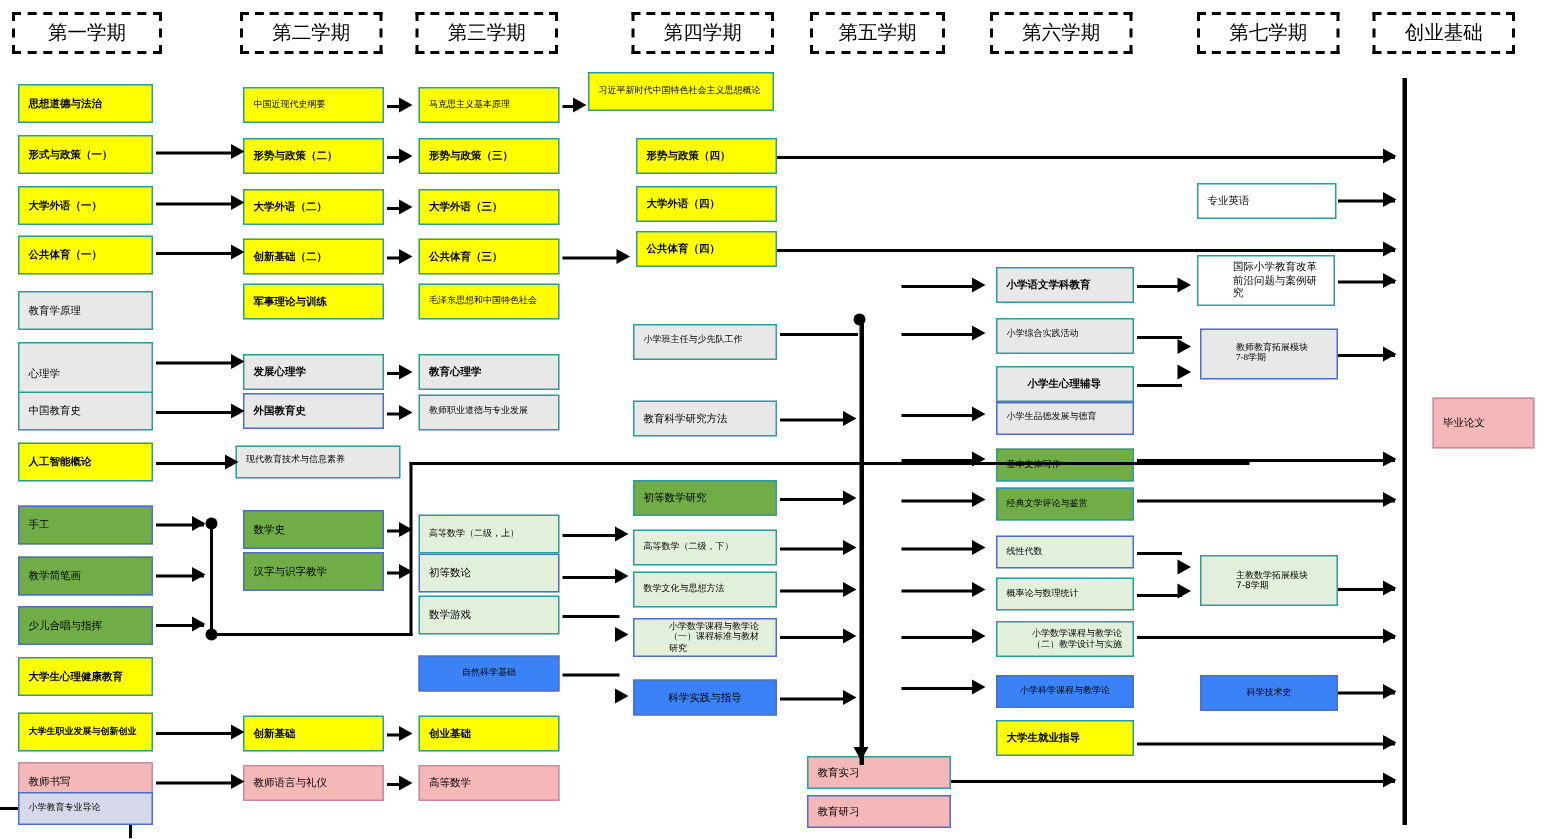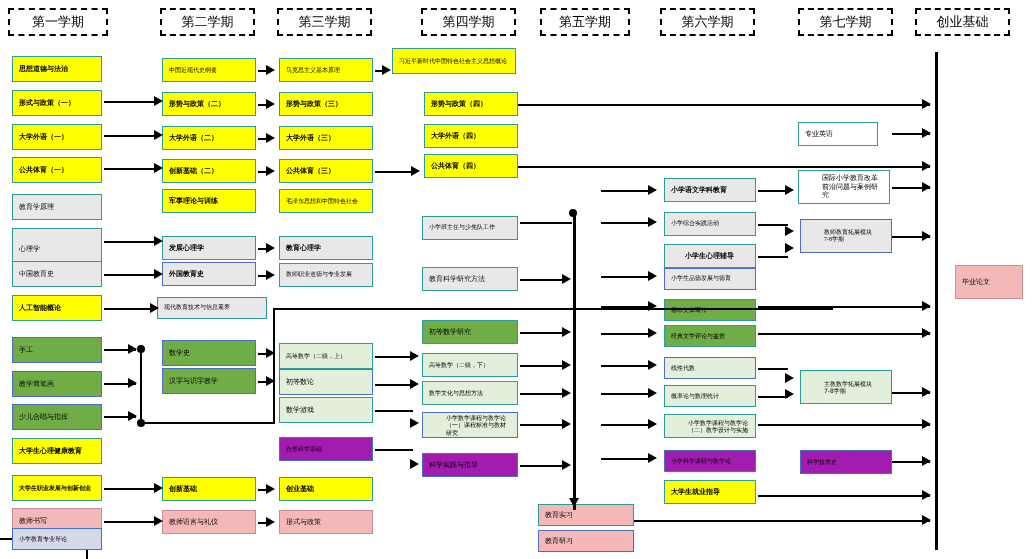--- a/index.html
+++ b/index.html
@@ -20,21 +20,21 @@
     overflow:hidden;
   }
   .node.two-line{flex-direction:column;align-items:flex-start;justify-content:center;padding-left:23px;}
   .node .l2{display:block;}
 
   
   .f-yellow{background:#ffff00;}
   .f-grey{background:#e8e8e8;font-family:Liberation Serif, serif;}
   .f-green{background:#70ad47;}
   .f-lgreen{background:#e2efda;}
-  .f-cyan{background:#a21caf;}
+  .f-cyan{background:#3b82f6;justify-content:center;}
   .f-pink{background:#f4b8b8;}
   .f-lav{background:#d5d9ea;}
   .f-white{background:#ffffff;}
 
   
   .b-teal{border:1px solid #2e9b9b;}
   .b-blue{border:1px solid #4a6fc4;}
   .b-pink{border:1px solid #c98b9b;}
 
   .t-small{font-size:7px;}
@@ -201,21 +201,21 @@
       <div class="node f-lgreen b-teal t-small" style="left: 279px; top: 397px; width: 94px; height: 26px;">
         <span>数学游戏</span>
       </div>
       <div class="node f-cyan b-blue t-tiny" style="left: 279px; top: 437px; width: 94px; height: 24px;">
         <span>自然科学基础</span>
       </div>
       <div class="node f-yellow b-teal t-small t-bold" style="left: 279px; top: 477px; width: 94px; height: 24px;">
         <span>创业基础</span>
       </div>
       <div class="node f-pink b-pink t-small" style="left: 279px; top: 510px; width: 94px; height: 24px;">
-        <span>形式与政策</span>
+        <span>高等数学</span>
       </div>
       <div class="node f-yellow b-teal t-tiny" style="left: 392px; top: 48px; width: 124px; height: 26px;">
         <span>习近平新时代中国特色社会主义思想概论</span>
       </div>
       <div class="node f-yellow b-teal t-small t-bold" style="left: 424px; top: 92px; width: 94px; height: 24px;">
         <span>形势与政策（四）</span>
       </div>
       <div class="node f-yellow b-teal t-small t-bold" style="left: 424px; top: 124px; width: 94px; height: 24px;">
         <span>大学外语（四）</span>
       </div>
@@ -275,21 +275,21 @@
       </div>
       <div class="node f-lgreen b-teal t-tiny two-line" style="left: 664px; top: 414px; width: 92px; height: 24px;">
         <span>小学数学课程与教学论（二）教学设计与实施</span>
       </div>
       <div class="node f-cyan b-blue t-tiny" style="left: 664px; top: 450px; width: 92px; height: 22px;">
         <span>小学科学课程与教学论</span>
       </div>
       <div class="node f-yellow b-teal t-small t-bold" style="left: 664px; top: 480px; width: 92px; height: 24px;">
         <span>大学生就业指导</span>
       </div>
-      <div class="node f-white b-teal t-small" style="left: 798px; top: 122px; width: 80px; height: 24px;">
+      <div class="node f-white b-teal t-small" style="left: 798px; top: 122px; width: 93px; height: 24px;">
         <span>专业英语</span>
       </div>
       <div class="node f-white b-teal t-small two-line" style="left: 798px; top: 170px; width: 92px; height: 34px;">
         <span>国际小学教育改革前沿问题与案例研究</span>
       </div>
       <div class="node f-grey b-blue t-tiny two-line" style="left: 800px; top: 219px; width: 92px; height: 34px;">
         <span>教师教育拓展模块</span>
         <span class="l2">7-8学期</span>
       </div>
       <div class="node f-lgreen b-teal t-tiny two-line" style="left: 800px; top: 370px; width: 92px; height: 34px;">

